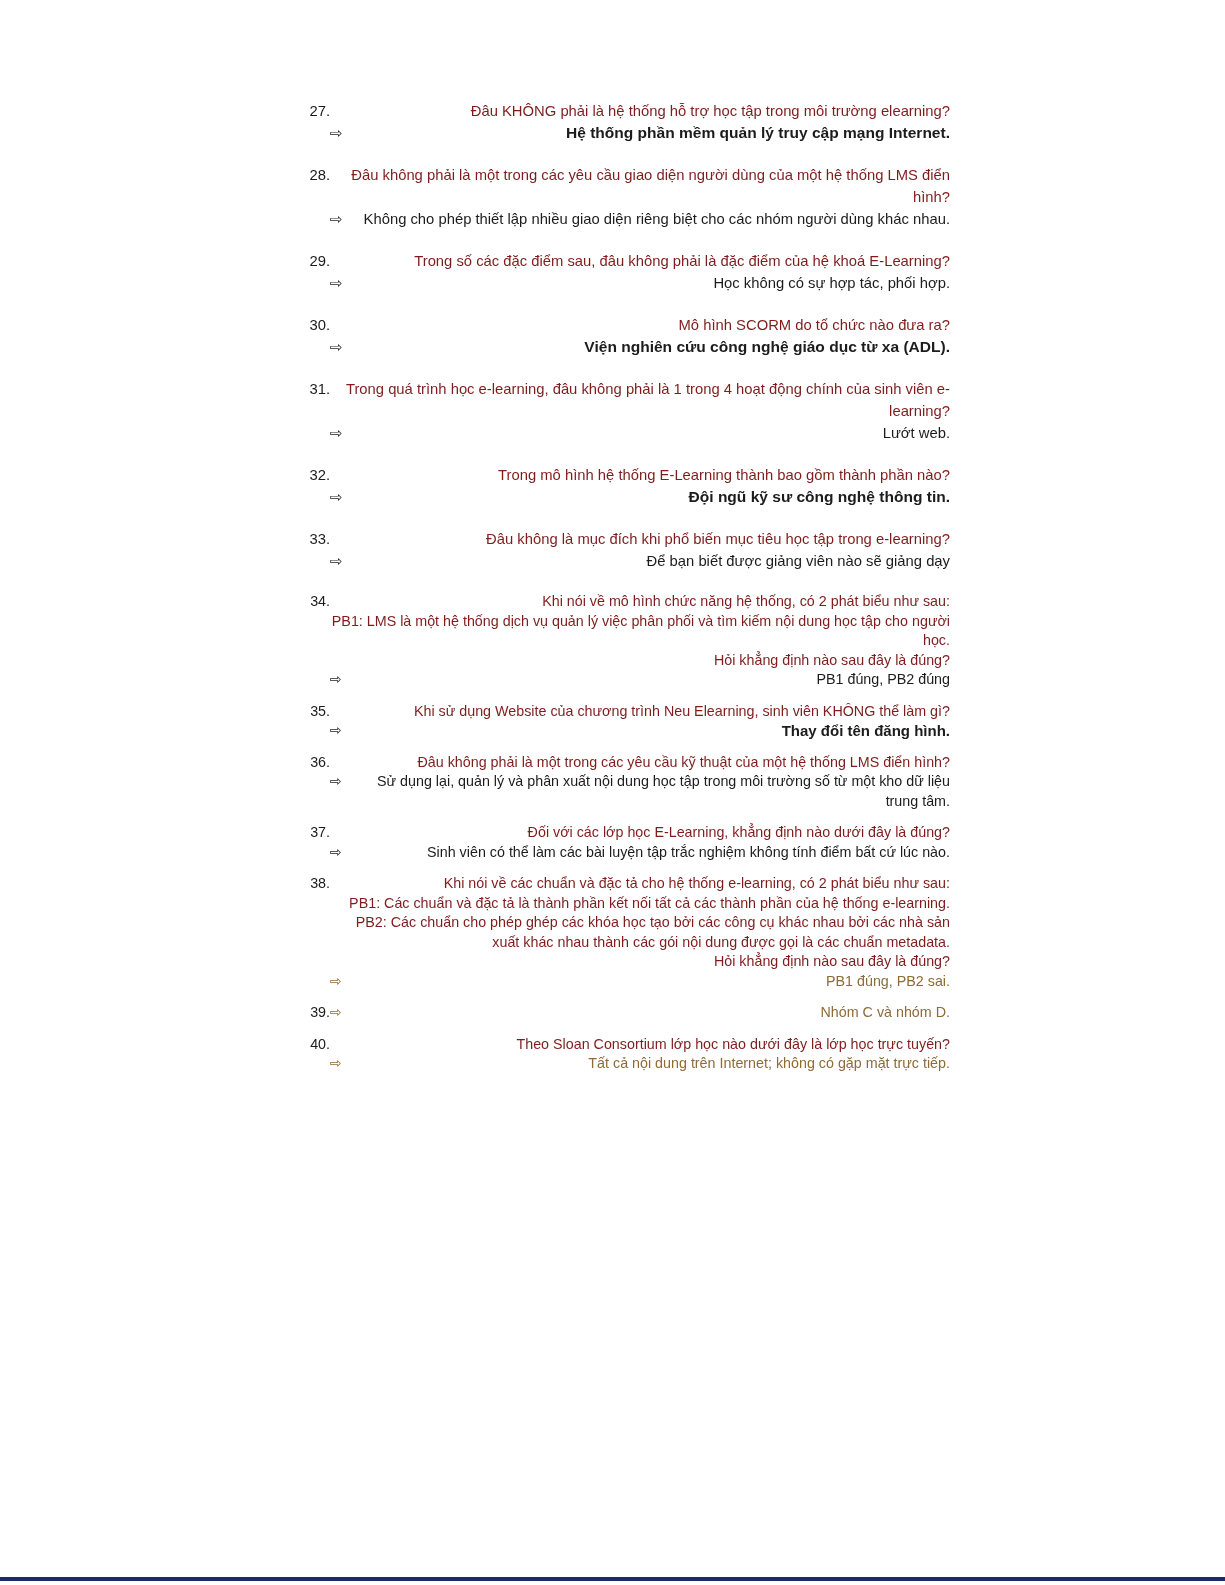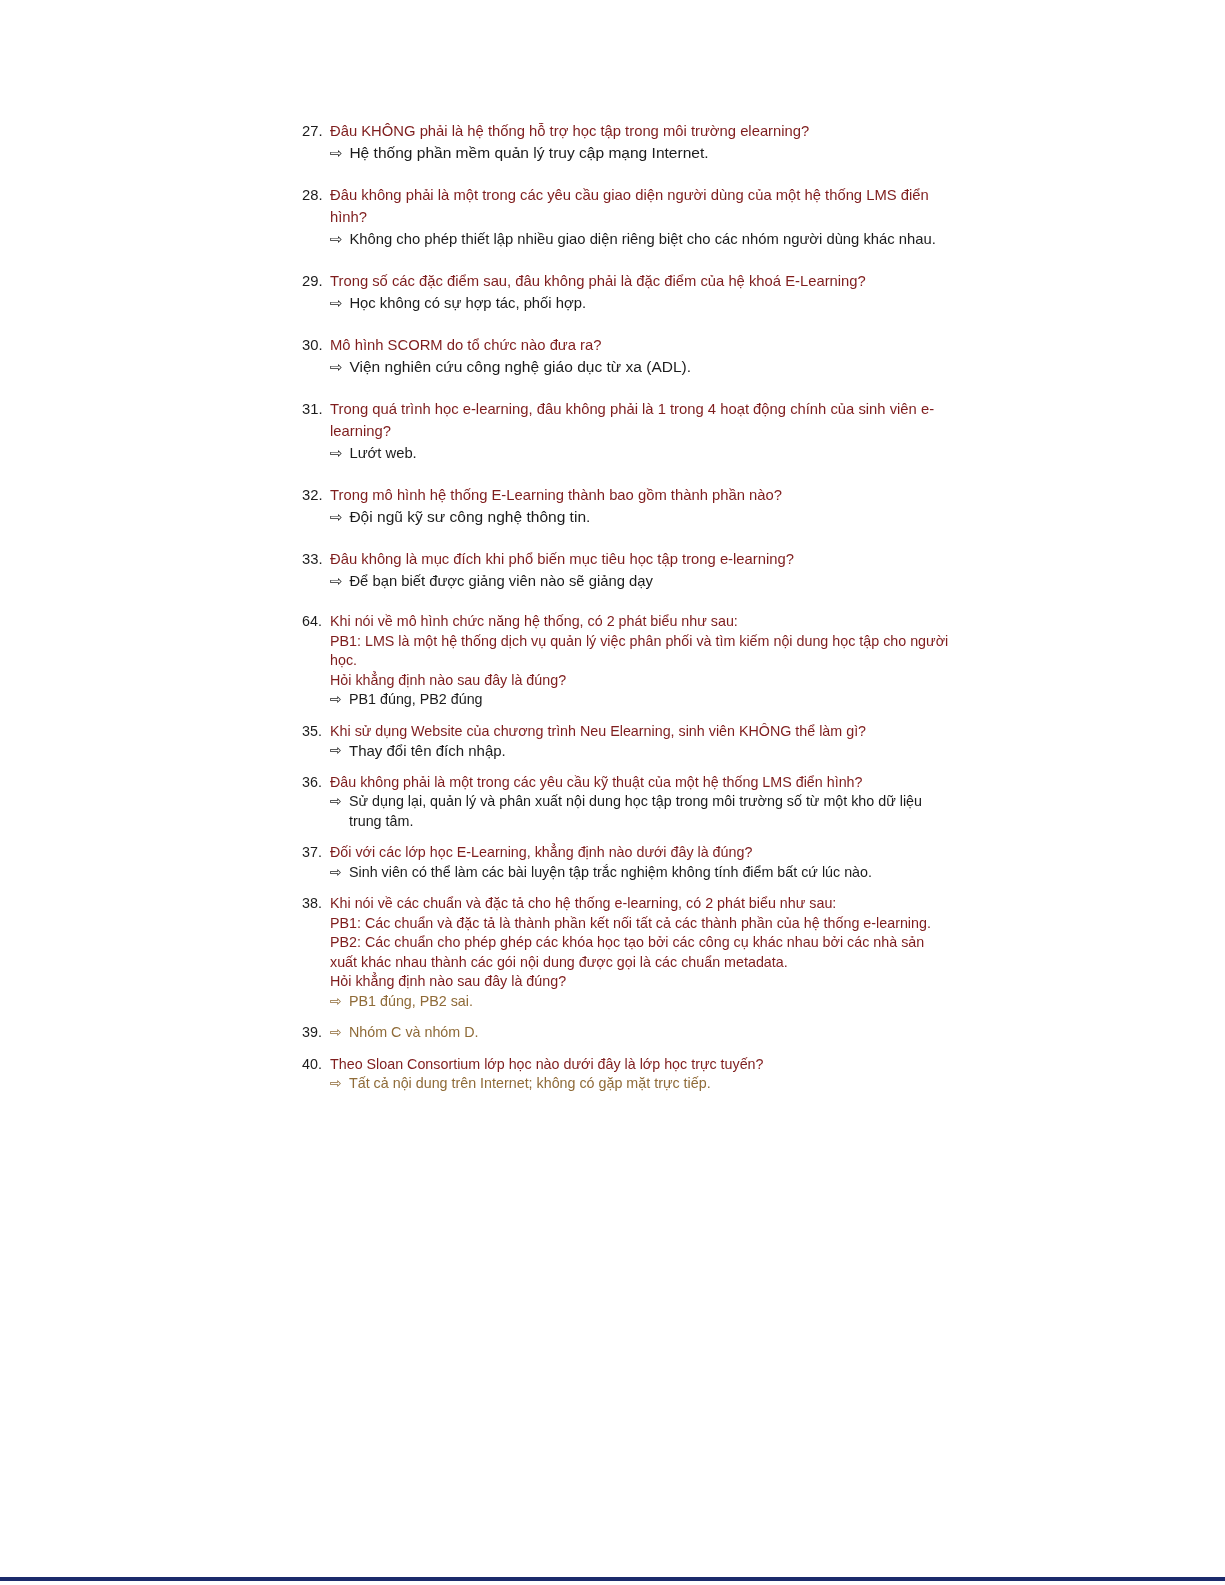--- a/index.html
+++ b/index.html
@@ -1,31 +1,31 @@
 <!DOCTYPE html>
 <html><head>
 <meta charset="utf-8">
 <style>
   html,body{margin:0;padding:0;}
   body{
     width:1225px;height:1585px;position:relative;background:#ffffff;
     font-family:"Liberation Sans","DejaVu Sans",sans-serif;
     color:#1c1c1c;-webkit-font-smoothing:antialiased;
   }
-  .content{position:absolute;left:302px;top:120px;width:648px;}
+  .content{position:absolute;left:302px;top:100px;width:648px;text-align:right;}
   .q{display:flex;align-items:flex-start;}
   .q.s1{font-size:14.8px;line-height:22px;margin-bottom:20px;}
   .q.s2{font-size:14.3px;line-height:19.5px;margin-bottom:12px;}
   .num{flex:0 0 28px;white-space:nowrap;}
   .body{flex:1 1 auto;min-width:0;}
   .qt{color:#7f1d1d;}
   .al{display:flex;align-items:flex-start;}
   .ar{flex:0 0 auto;margin-right:7px;font-family:"DejaVu Sans",sans-serif;}
   .ans{flex:1 1 auto;min-width:0;}
-  .ans.b{font-weight:400;font-size:1.05em;}
+  .ans.b{font-weight:700;font-size:1.05em;}
   .ans.c, .al.c .ar{color:#8f6b38;}
   .bottom-bar{
     position:absolute;left:0;top:1577px;width:1225px;height:4px;
     background:#1b2a6b;
   }
 </style>
 </head>
 <body>
 
 <div class="content">
@@ -101,39 +101,39 @@
     <div class="body">
       <div class="qt">Đâu không là mục đích khi phổ biến mục tiêu học tập trong e-learning?</div>
       <div class="al">
         <span class="ar">⇨</span>
         <span class="ans">Để bạn biết được giảng viên nào sẽ giảng dạy</span>
       </div>
     </div>
   </div>
 
   <div class="q s2">
-    <span class="num">64.</span>
+    <span class="num">34.</span>
     <div class="body">
       <div class="qt">Khi nói về mô hình chức năng hệ thống, có 2 phát biểu như sau:</div>
       <div class="qt">PB1: LMS là một hệ thống dịch vụ quản lý việc phân phối và tìm kiếm nội dung học tập cho người học.</div>
       <div class="qt">Hỏi khẳng định nào sau đây là đúng?</div>
       <div class="al">
         <span class="ar">⇨</span>
         <span class="ans">PB1 đúng, PB2 đúng</span>
       </div>
     </div>
   </div>
 
   <div class="q s2">
     <span class="num">35.</span>
     <div class="body">
       <div class="qt">Khi sử dụng Website của chương trình Neu Elearning, sinh viên KHÔNG thể làm gì?</div>
       <div class="al">
         <span class="ar">⇨</span>
-        <span class="ans b">Thay đổi tên đích nhập.</span>
+        <span class="ans b">Thay đổi tên đăng hình.</span>
       </div>
     </div>
   </div>
 
   <div class="q s2">
     <span class="num">36.</span>
     <div class="body">
       <div class="qt">Đâu không phải là một trong các yêu cầu kỹ thuật của một hệ thống LMS điển hình?</div>
       <div class="al">
         <span class="ar">⇨</span>

